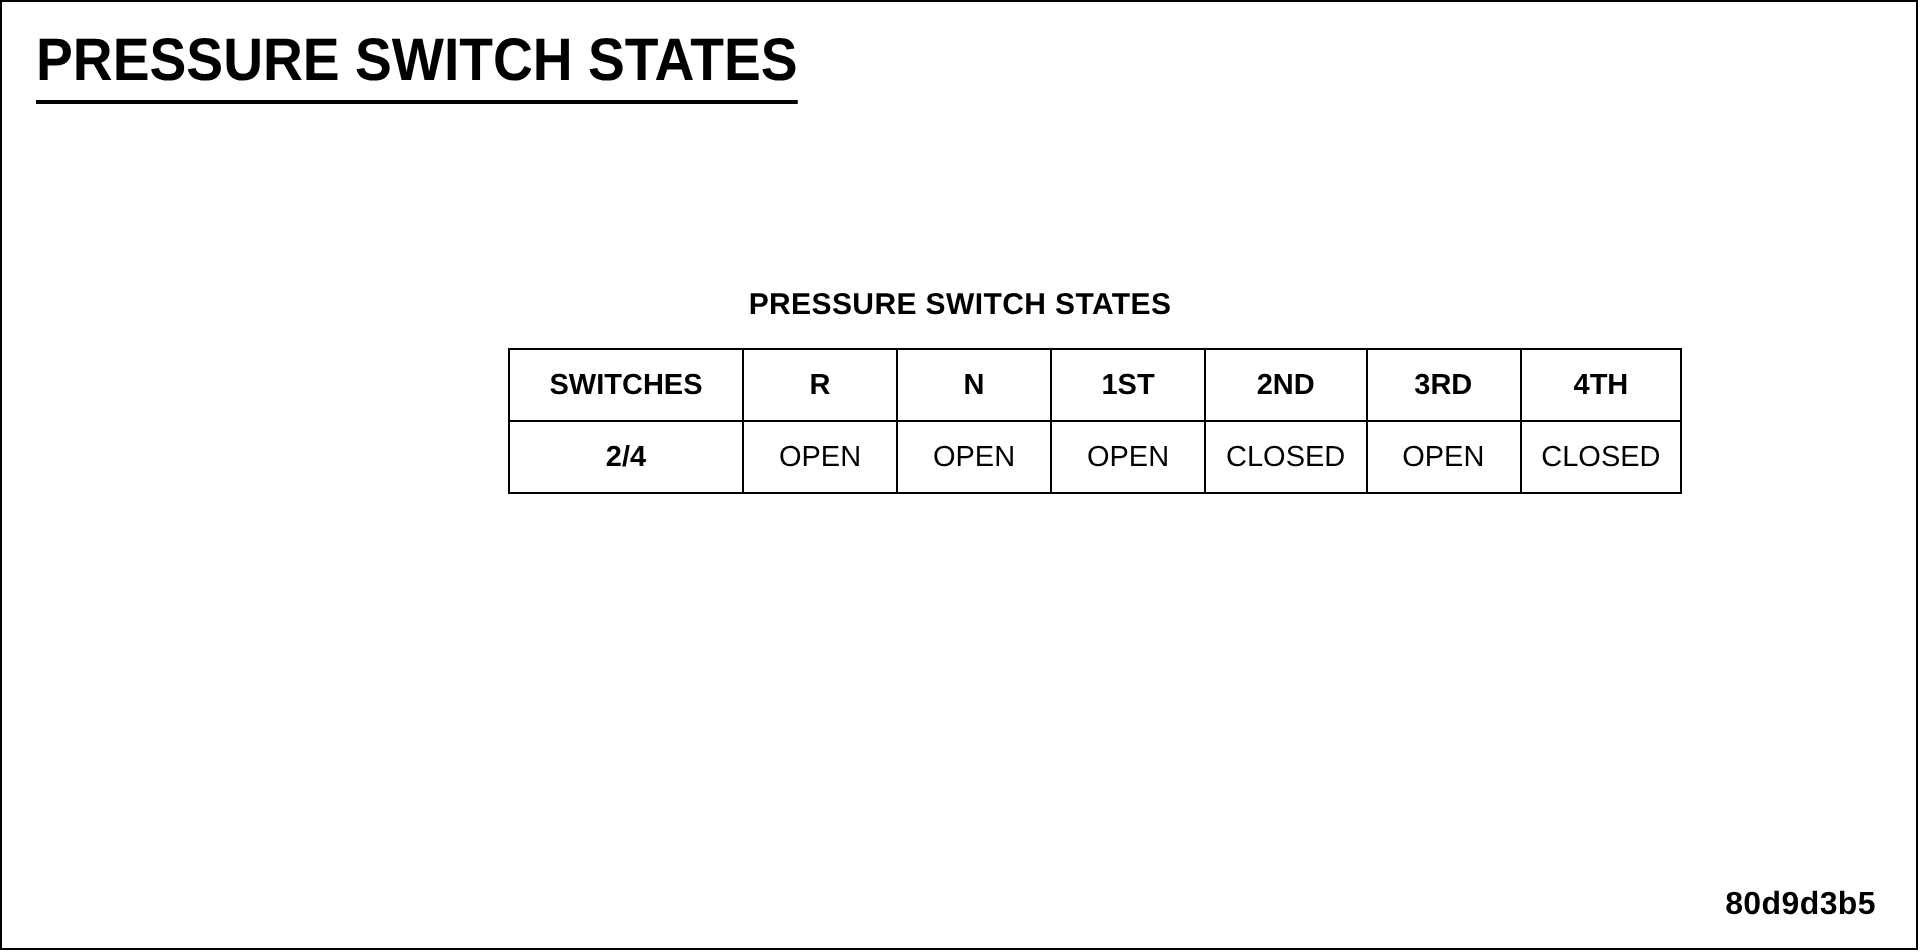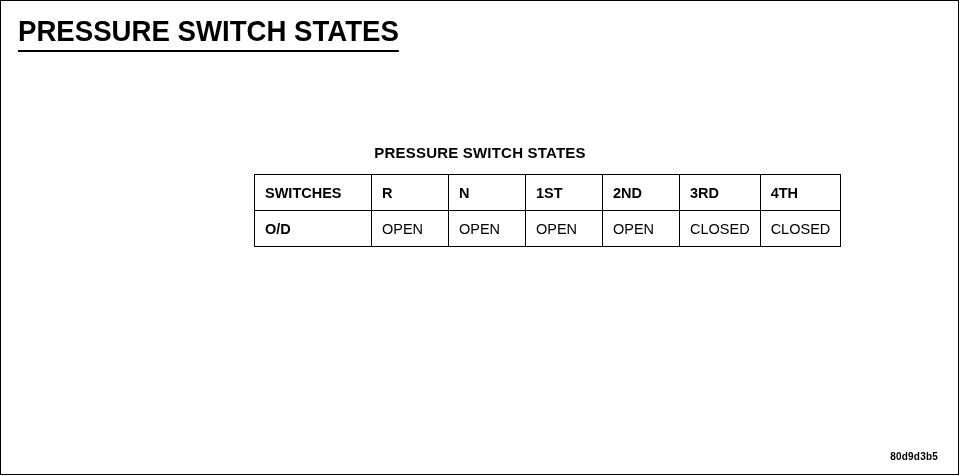--- a/index.html
+++ b/index.html
@@ -54,37 +54,37 @@
     top: 174px;
   }
   table.switch-table {
     border-collapse: collapse;
     font-size: 14.5px;
   }
   table.switch-table td {
     border: 1px solid #000000;
     height: 35px;
     padding: 0 10px;
-    text-align: left;
+    text-align: center;
     white-space: nowrap;
     vertical-align: middle;
   }
   table.switch-table thead td {
     font-weight: bold;
   }
   table.switch-table tbody td.row-head {
     font-weight: bold;
   }
   .col-switches { min-width: 96px; }
   .col-data { min-width: 56px; }
   .figure-code {
     position: absolute;
     right: 22px;
     bottom: 14px;
-    font-size: 10px;
+    font-size: 16px;
     font-weight: bold;
     letter-spacing: 0.2px;
   }
 </style>
 </head>
 <body>
 
 <div class="page-border"></div>
 
 <div class="page-title">PRESSURE SWITCH STATES</div>
@@ -99,25 +99,25 @@
         <td class="col-data">R</td>
         <td class="col-data">N</td>
         <td class="col-data">1ST</td>
         <td class="col-data">2ND</td>
         <td class="col-data">3RD</td>
         <td class="col-data">4TH</td>
       </tr>
     </thead>
     <tbody>
       <tr>
-        <td class="row-head">O/D</td>
-        <td>OPEN</td>
+        <td class="row-head">2/4</td>
         <td>OPEN</td>
         <td>OPEN</td>
         <td>OPEN</td>
         <td>CLOSED</td>
+        <td>OPEN</td>
         <td>CLOSED</td>
       </tr>
     </tbody>
   </table>
 </div>
 
 <div class="figure-code">80d9d3b5</div>
 
 </body></html>

